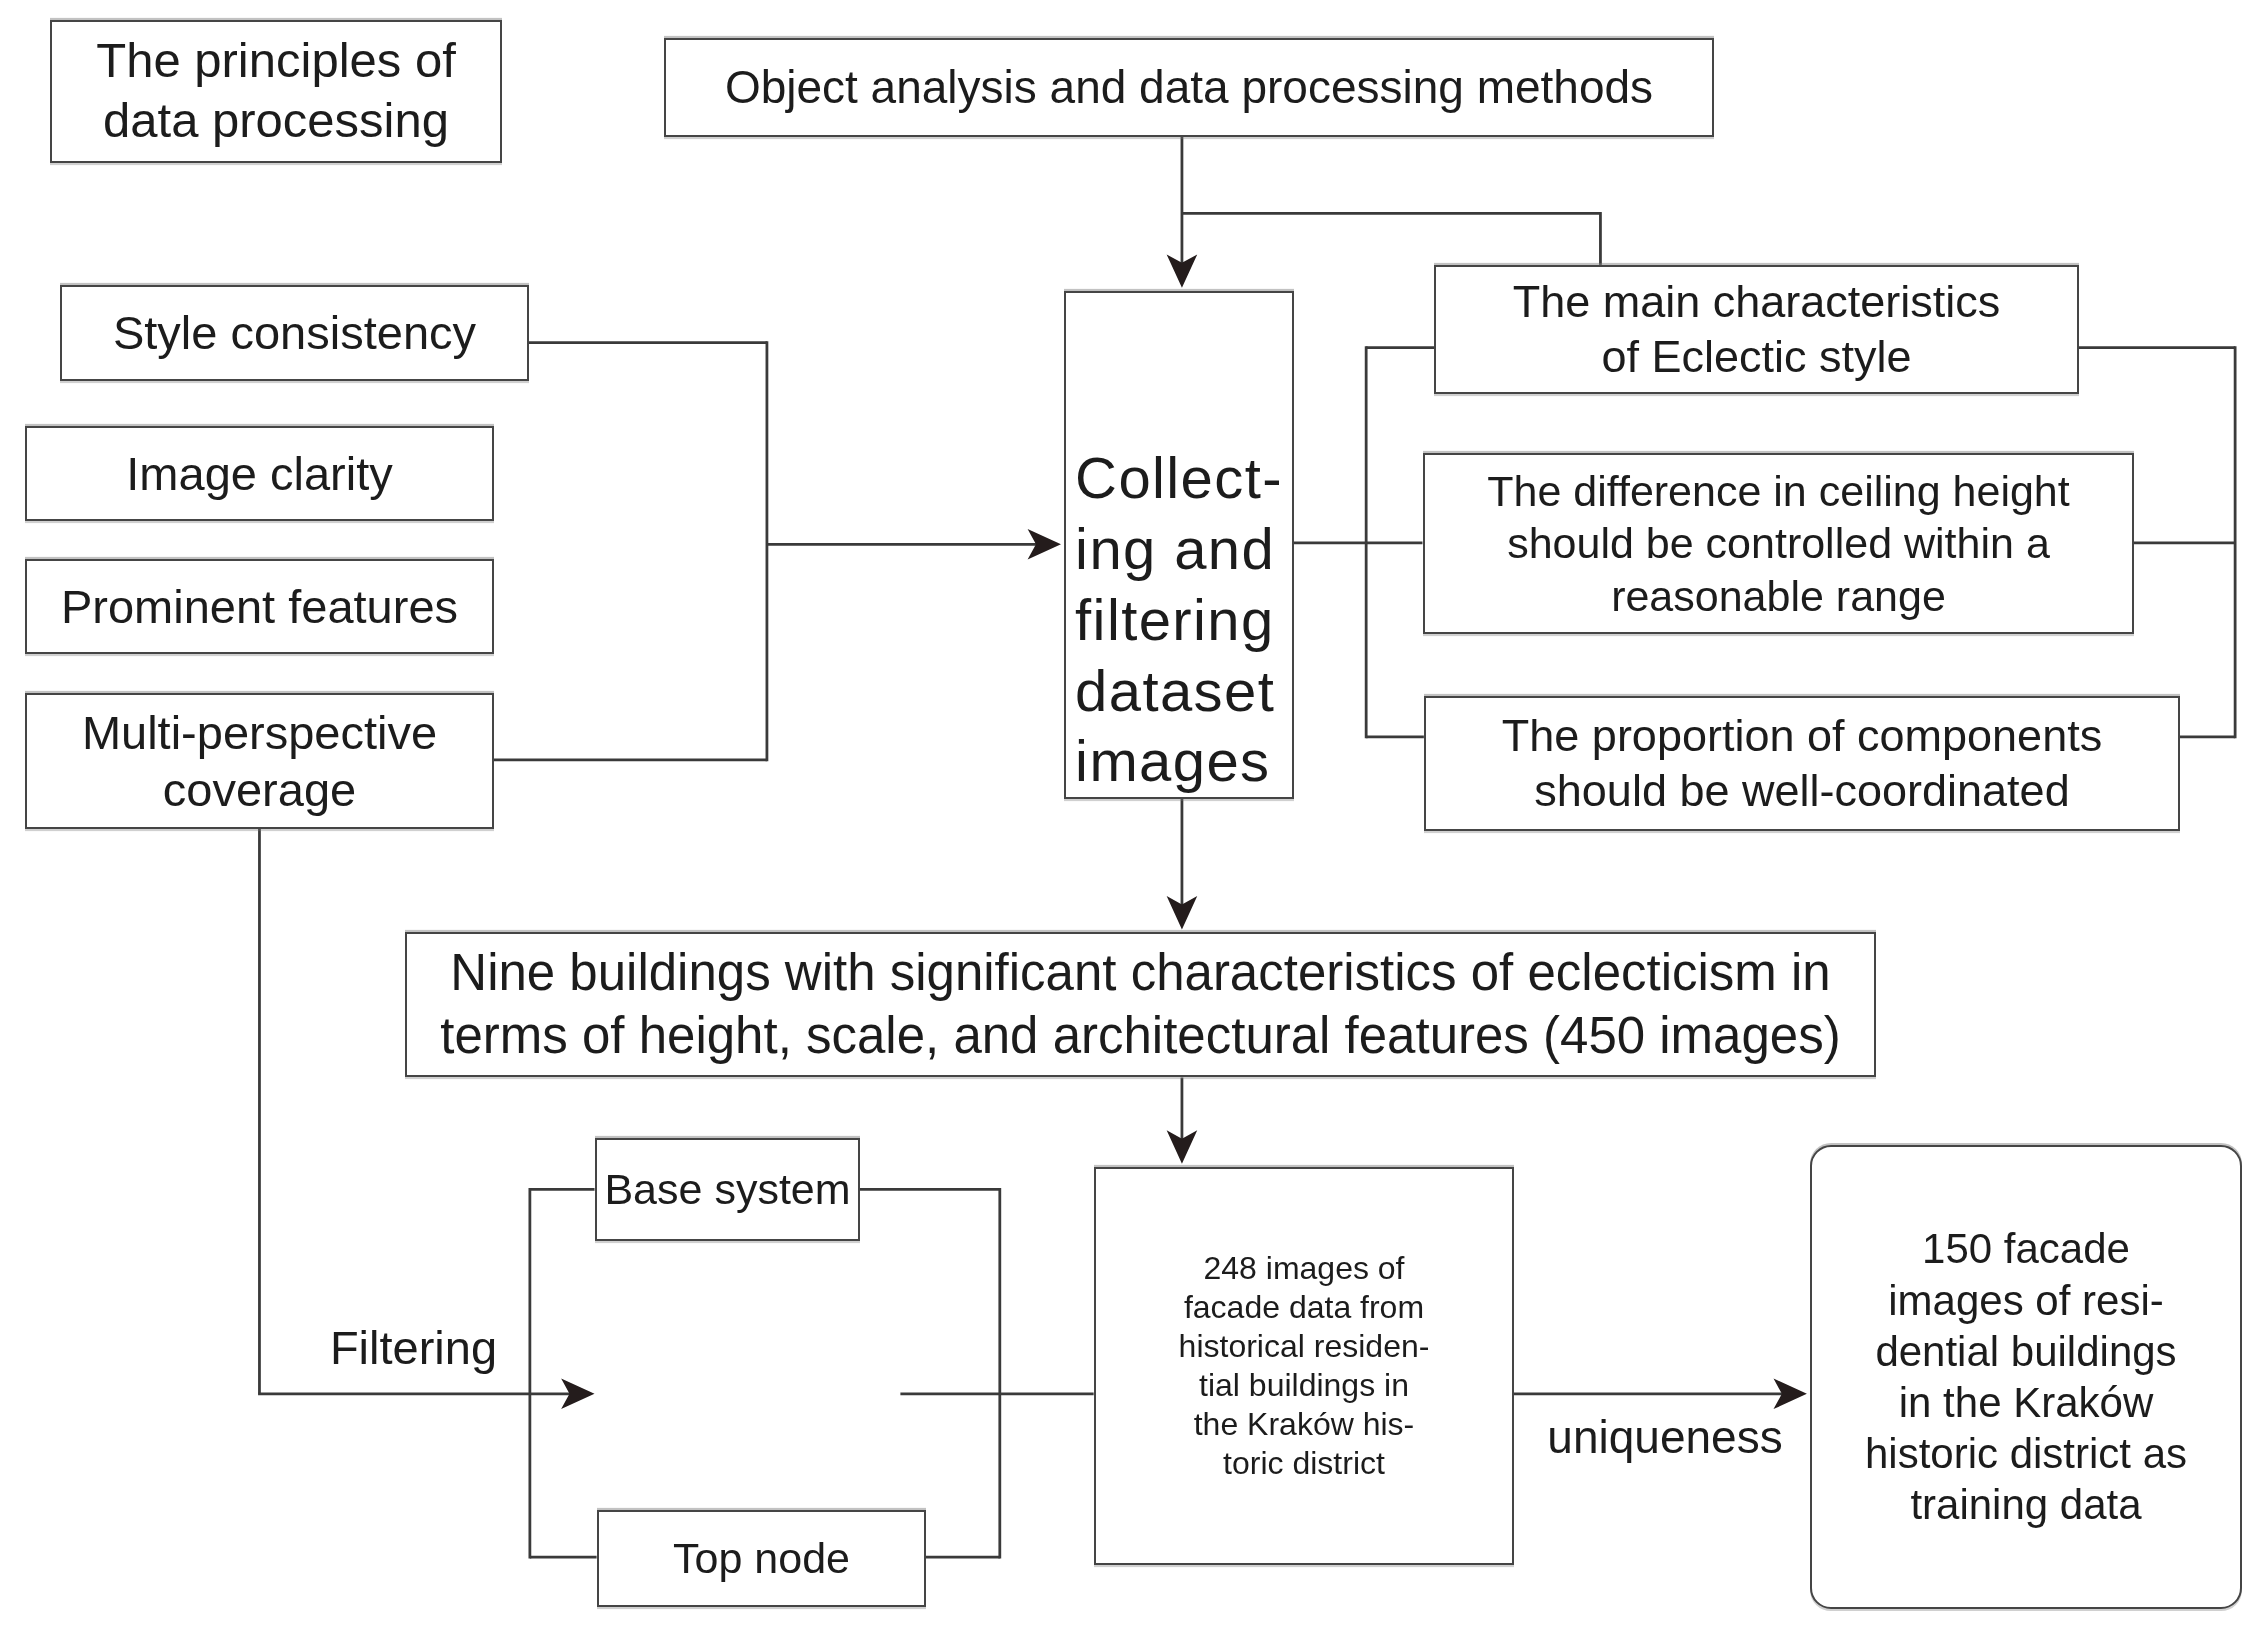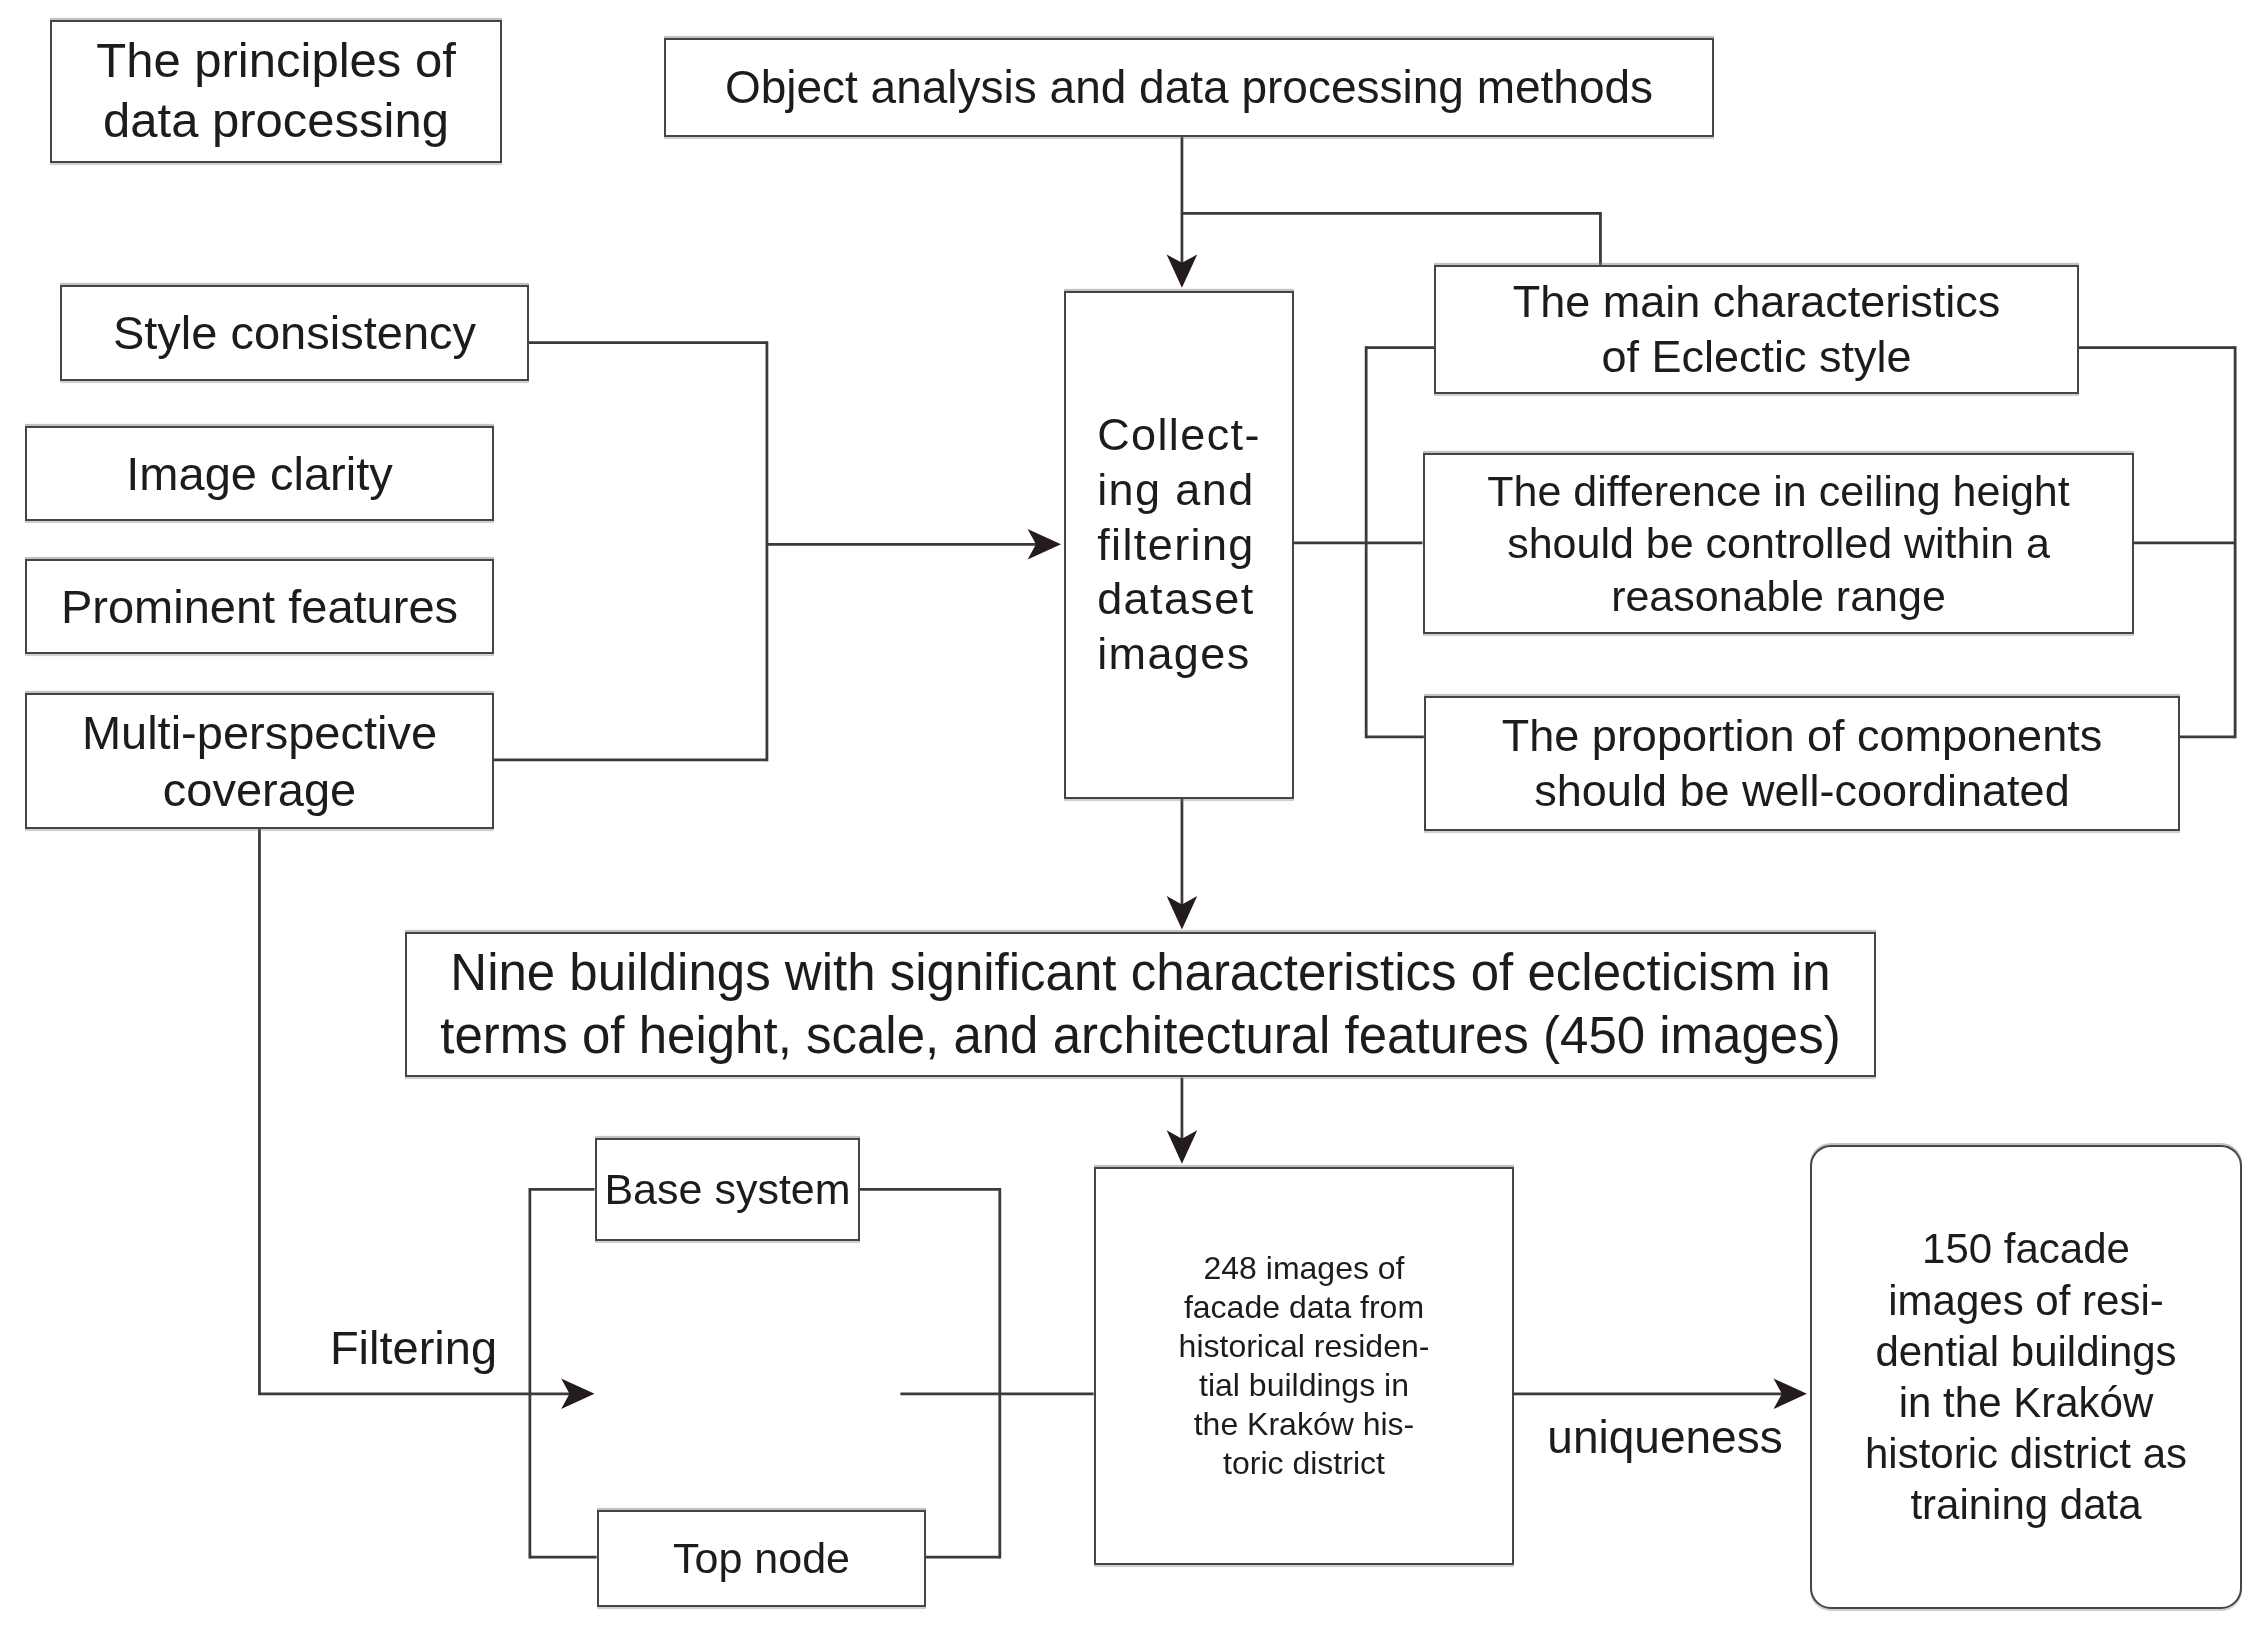--- a/index.html
+++ b/index.html
@@ -25,21 +25,21 @@
   }
   .label{white-space:pre-line;line-height:1.22;display:block;}
   .edge-label{position:absolute;text-align:center;white-space:nowrap;}
 
   .n-principles        {left:50px;   top:19.5px;   width:452px;  height:143px; font-size:49px;}
   .n-object-analysis   {left:664px;  top:38px;   width:1050px; height:99px; font-size:46px;}
   .n-style-consistency {left:25px;   top:285px;  width:469px;  height:96px; font-size:47px;margin-left:35px;}
   .n-image-clarity     {left:25px;   top:426px;  width:469px;  height:95px; font-size:47px;}
   .n-prominent-features{left:25px;   top:559px;  width:469px;  height:95px; font-size:47px;}
   .n-multi-perspective {left:25px;   top:693px;  width:469px;  height:136px; font-size:47px;}
-  .n-collecting        {left:1064px; top:291px;  width:230px;  height:508px; font-size:45px;}
+  .n-collecting        {left:1064px; top:291px;  width:230px;  height:508px; font-size:58px;align-items:flex-end;}
   .n-collecting .label {text-align:left;letter-spacing:1.4px;}
   .n-main-characteristics{left:1434px;top:265px; width:645px;  height:129px; font-size:45px;}
   .n-ceiling-height    {left:1423px; top:453px;  width:711px; height:181px; font-size:43px;}
   .n-proportion        {left:1424px; top:696px; width:756px; height:135px; font-size:45px;}
   .n-nine-buildings    {left:405px;  top:932px; width:1471px; height:145px; font-size:51px;}
   .n-base-system       {left:595px;  top:1138px; width:265px;  height:103px; font-size:43px;}
   .n-central-facade    {left:597px;  top:1332px; width:303px;  height:124px; font-size:43px;}
   .n-top-node          {left:597px;  top:1510px; width:329px;  height:97px; font-size:43px;}
   .n-images-248        {left:1094px; top:1167px; width:420px;  height:398px; font-size:32px;}
   .n-images-150        {left:1810px; top:1145px; width:432px;  height:464px; font-size:42px;border-radius:21px;}

